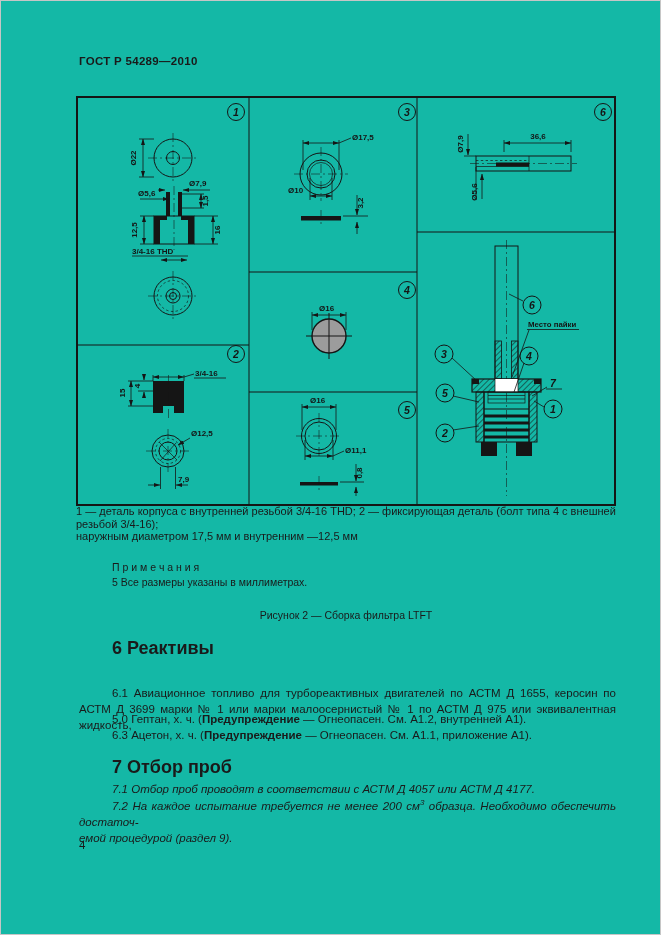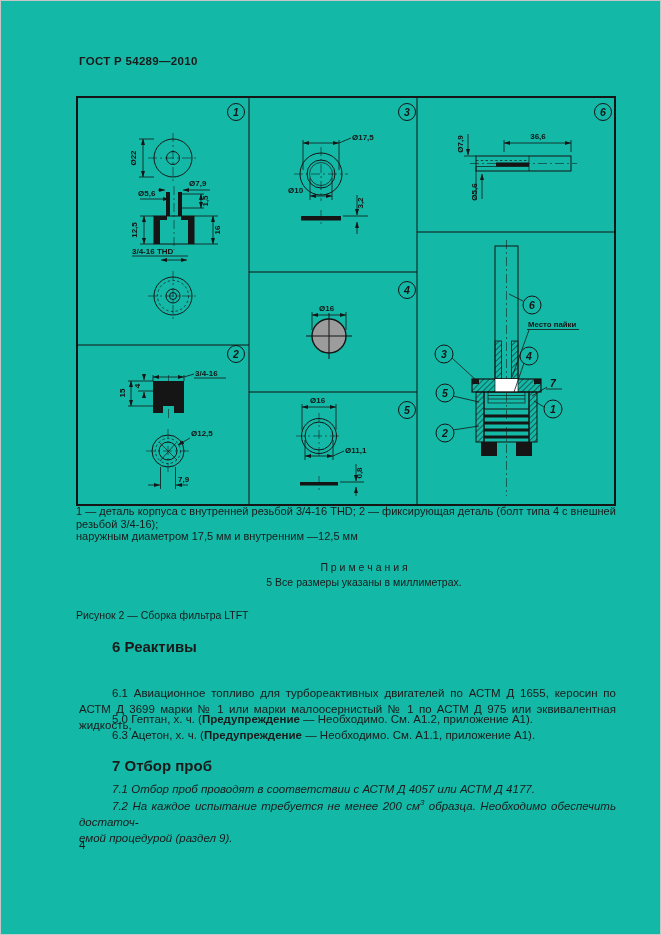--- a/index.html
+++ b/index.html
@@ -20,23 +20,23 @@
   .dimln{stroke:#151515;stroke-width:.8;fill:none;}
   .dash{stroke-dasharray:2.4 2.4;}
   .blk{fill:#151515;stroke:none;}
   text{font-family:"Liberation Sans", sans-serif;fill:#151515;}
   .dim{font-size:8px;font-weight:bold;}
   .badge-t{font-size:10.5px;font-weight:bold;font-style:italic;text-anchor:middle;}
   .solder{font-size:7.8px;font-weight:bold;}
 
   .legend{position:absolute;left:75px;top:504px;width:540px;font-size:11px;line-height:12.6px;text-align:left;}
   .notes{position:absolute;left:78px;top:559px;width:537px;font-size:10.5px;line-height:14.6px;}
-  .notes div{padding-left:33px;text-align:center;}
-  .figcap{position:absolute;left:75px;top:608px;width:540px;font-size:10.5px;}
-  .sechead{position:absolute;left:111px;font-size:15px;font-weight:bold;}
+  .notes div{padding-left:33px;}
+  .figcap{position:absolute;left:75px;top:608px;width:540px;text-align:center;font-size:10.5px;}
+  .sechead{position:absolute;left:111px;font-size:18px;font-weight:bold;}
   .h6{top:637px;} .h7{top:756px;}
   .body-par{position:absolute;left:78px;width:537px;font-size:11.5px;line-height:16px;}
   .p61{top:684px;} .p62{top:710px;} .p63{top:726px;}
   .p71{top:780px;font-style:italic;} .p72{top:797px;font-style:italic;}
   .ind{padding-left:33px;}
   .jline{text-align:justify;text-align-last:justify;}
   .jline-ind{text-indent:33px;}
   sup{font-size:8px;line-height:0;}
   .pagenum{position:absolute;left:78px;top:838px;font-size:11.5px;}
 </style>
@@ -311,23 +311,23 @@
 
   <div class="figcap">Рисунок 2 — Сборка фильтра LTFT</div>
 
   <div class="sechead h6">6 Реактивы</div>
 
   <div class="body-par p61">
     <div class="jline jline-ind">6.1 Авиационное топливо для турбореактивных двигателей по АСТМ Д 1655, керосин по</div>
     <div class="jline">АСТМ Д 3699 марки № 1 или марки малоосернистый № 1 по АСТМ Д 975 или эквивалентная жидкость,</div>
   </div>
 
-  <div class="body-par p62 ind"><span>5.0 Гептан, х. ч. (</span><b>Предупреждение</b><span> — Необходимо. См. А1.2, приложение А1).</span></div>
-
-  <div class="body-par p63 ind"><span>6.3 Ацетон, х. ч. (</span><b>Предупреждение</b><span> — Необходимо. См. А1.1, приложение А1).</span></div>
+  <div class="body-par p62 ind"><span>5.0 Гептан, х. ч. (</span><b>Предупреждение</b><span> — Огнеопасен. См. А1.2, внутренней А1).</span></div>
+
+  <div class="body-par p63 ind"><span>6.3 Ацетон, х. ч. (</span><b>Предупреждение</b><span> — Огнеопасен. См. А1.1, приложение А1).</span></div>
 
   <div class="sechead h7">7 Отбор проб</div>
 
   <div class="body-par p71 ind">7.1 Отбор проб проводят в соответствии с АСТМ Д 4057 или АСТМ Д 4177.</div>
 
   <div class="body-par p72">
     <div class="jline jline-ind"><span>7.2 На каждое испытание требуется не менее 200 см</span><sup>3</sup><span> образца. Необходимо обеспечить достаточ-</span></div>
     <div>емой процедурой (раздел 9).</div>
   </div>
 

